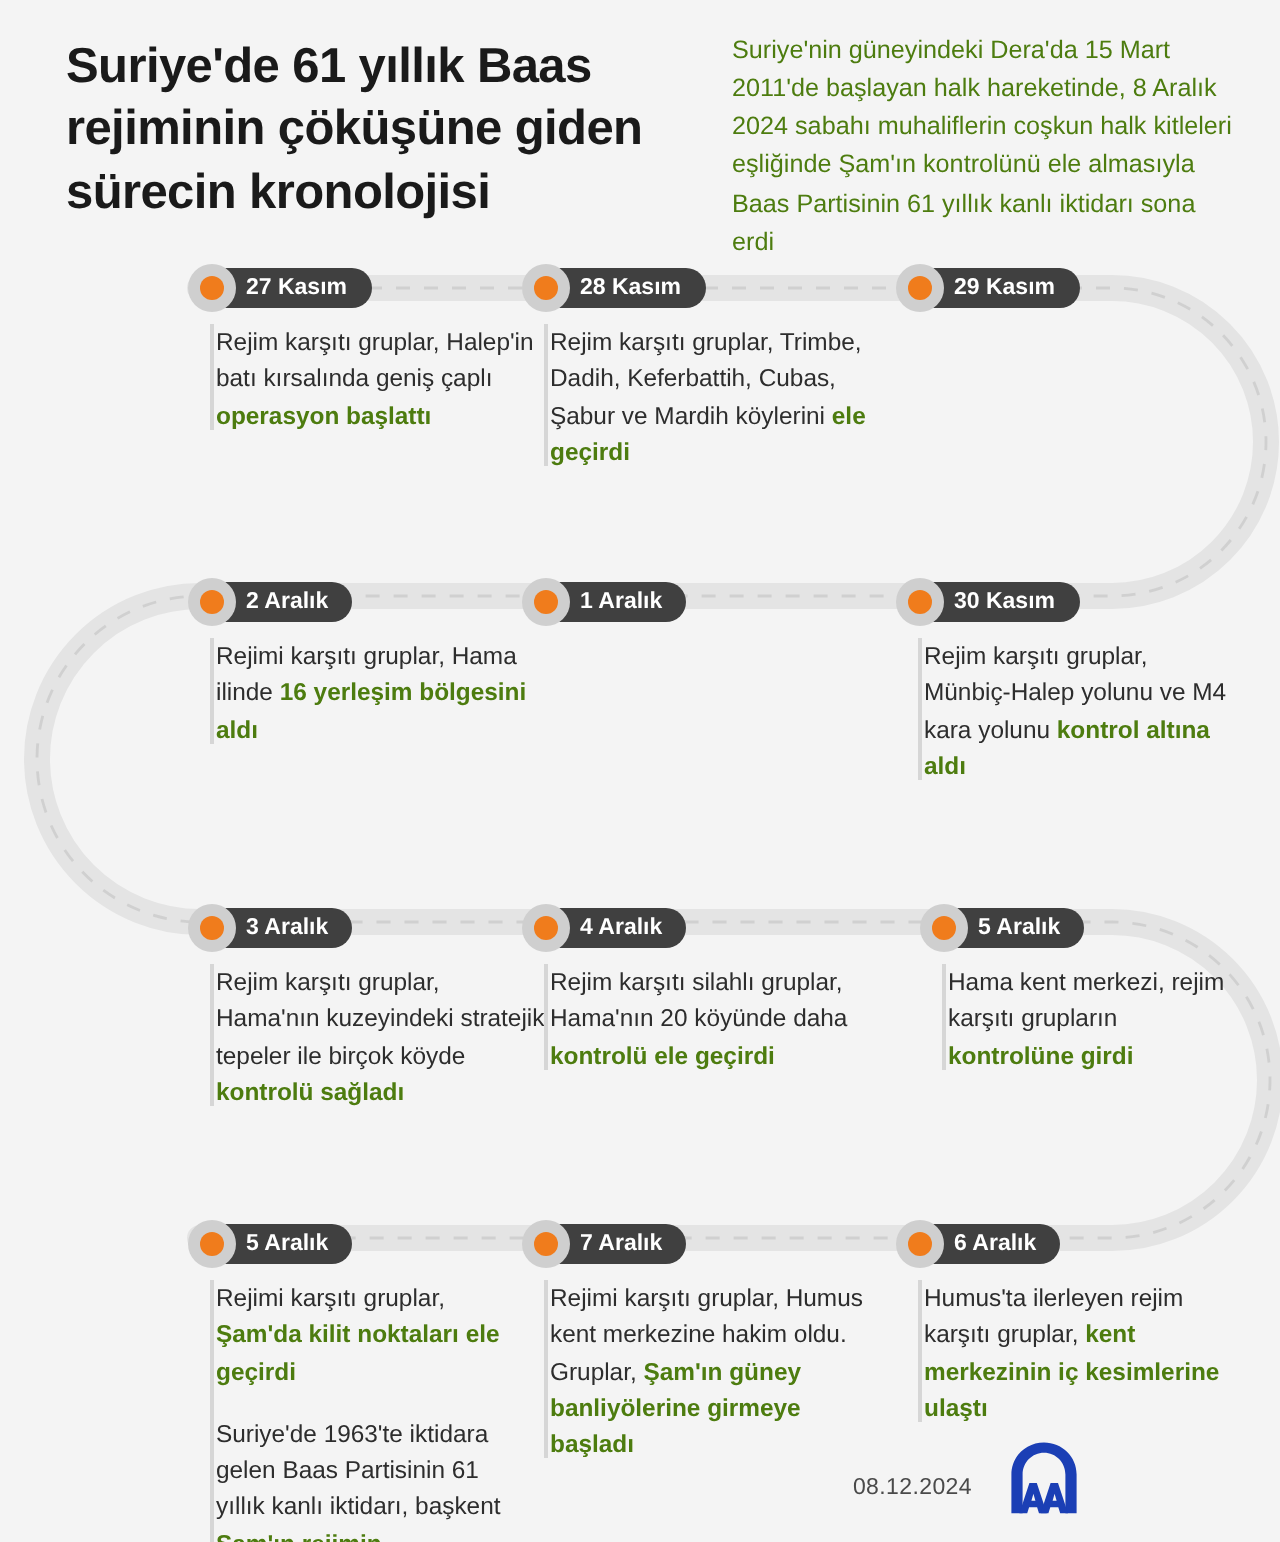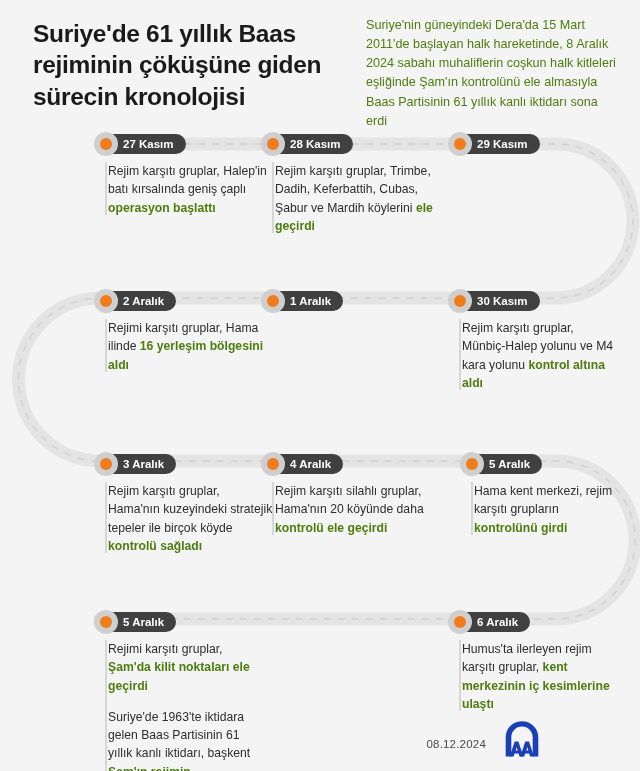--- a/index.html
+++ b/index.html
@@ -179,36 +179,47 @@
   </div>
 
   <div class="entry" style="left:460px; top:452px; width:165px;">
     <div class="badge-row">
       <span class="marker">
           <i></i>
         </span>
       <span class="badge">5 Aralık</span>
     </div>
     <div class="body">
-      <p class="para"><span>Hama kent merkezi, rejim karşıtı grupların </span><b>kontrolünü girdi</b></p>
+      <p class="para"><span>Hama kent merkezi, rejim karşıtı grupların </span><b>kontrolüne girdi</b></p>
     </div>
   </div>
 
   <div class="entry" style="left:448px; top:610px; width:165px;">
     <div class="badge-row">
       <span class="marker">
           <i></i>
         </span>
       <span class="badge">6 Aralık</span>
     </div>
     <div class="body">
       <p class="para"><span>Humus'ta ilerleyen rejim karşıtı gruplar, </span><b>kent merkezinin iç kesimlerine ulaştı</b></p>
     </div>
   </div>
 
+  <div class="entry" style="left:261px; top:610px; width:182px;">
+    <div class="badge-row">
+      <span class="marker">
+          <i></i>
+        </span>
+      <span class="badge">7 Aralık</span>
+    </div>
+    <div class="body">
+      <p class="para"><span>Rejimi karşıtı gruplar, Humus kent merkezine hakim oldu. Gruplar, </span><b>Şam'ın güney banliyölerine girmeye başladı</b></p>
+    </div>
+  </div>
 
   <div class="entry" style="left:94px; top:610px; width:172px;">
     <div class="badge-row">
       <span class="marker">
           <i></i>
         </span>
       <span class="badge">5 Aralık</span>
     </div>
     <div class="body">
       <p class="para"><span>Rejimi karşıtı gruplar, </span><b>Şam'da kilit noktaları ele geçirdi</b></p>

